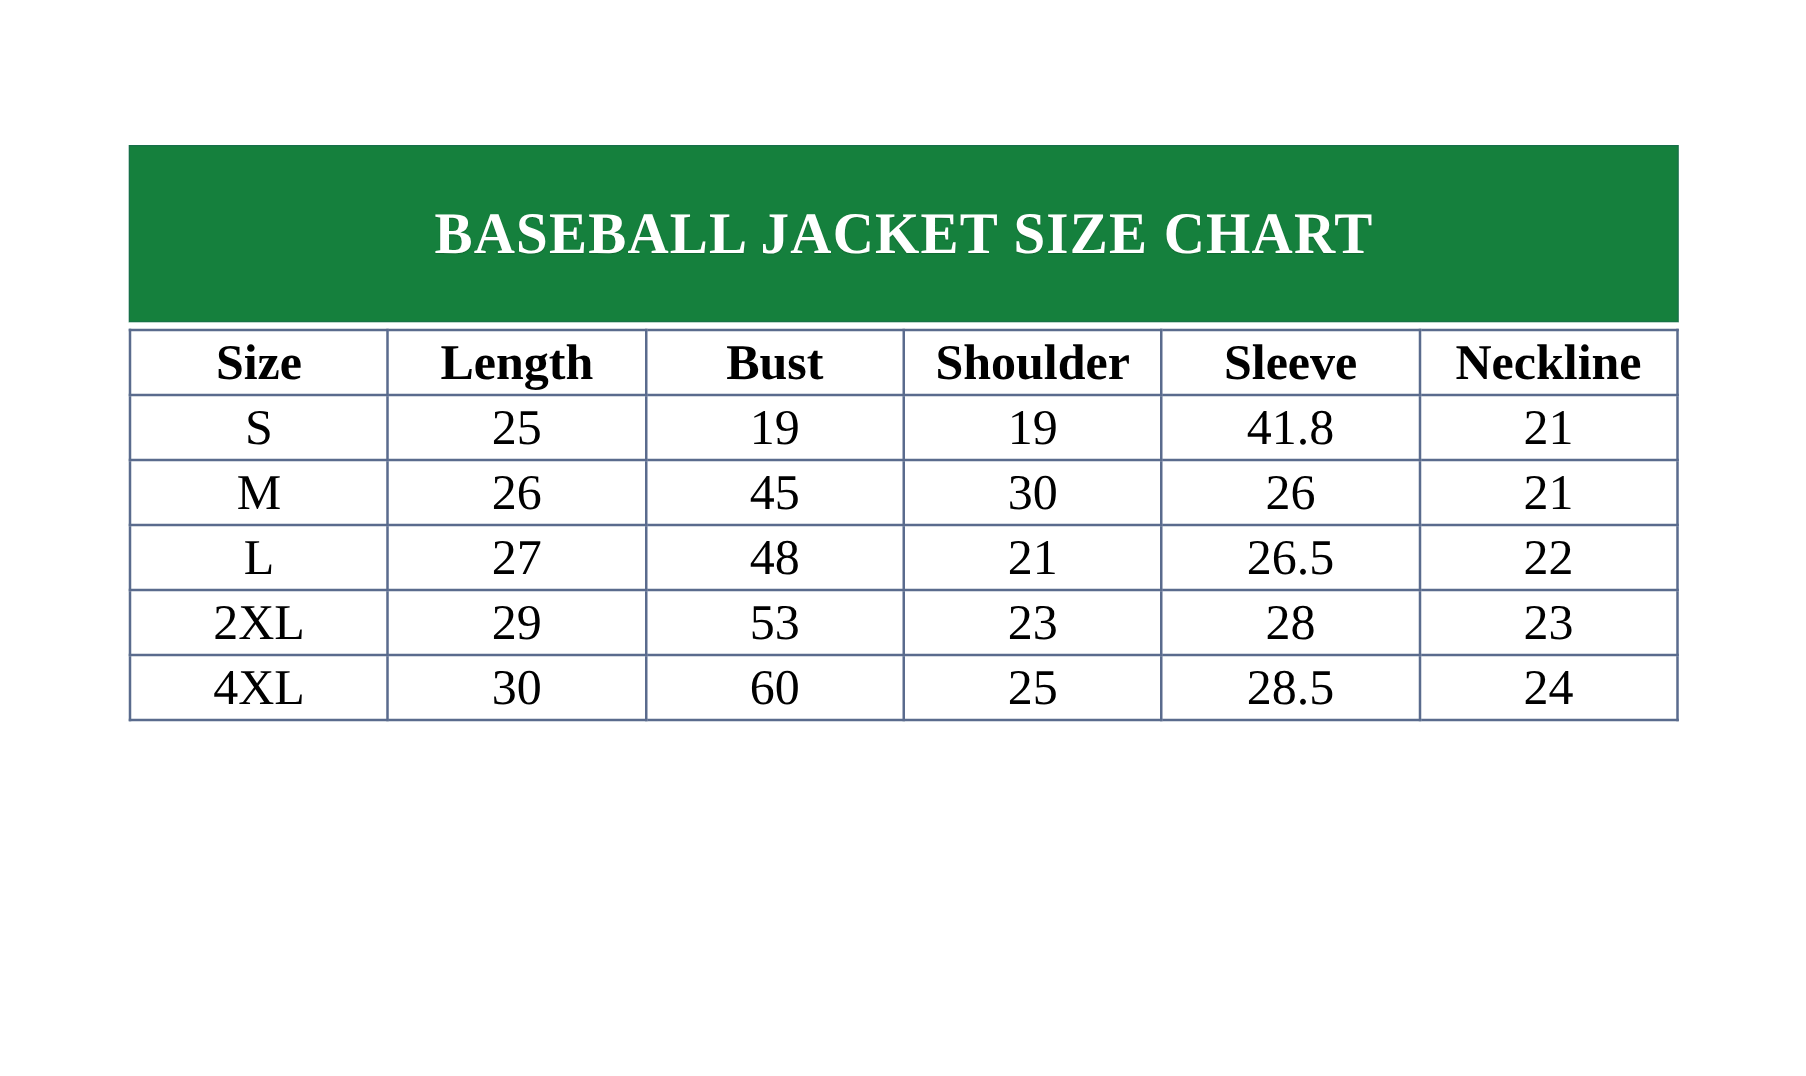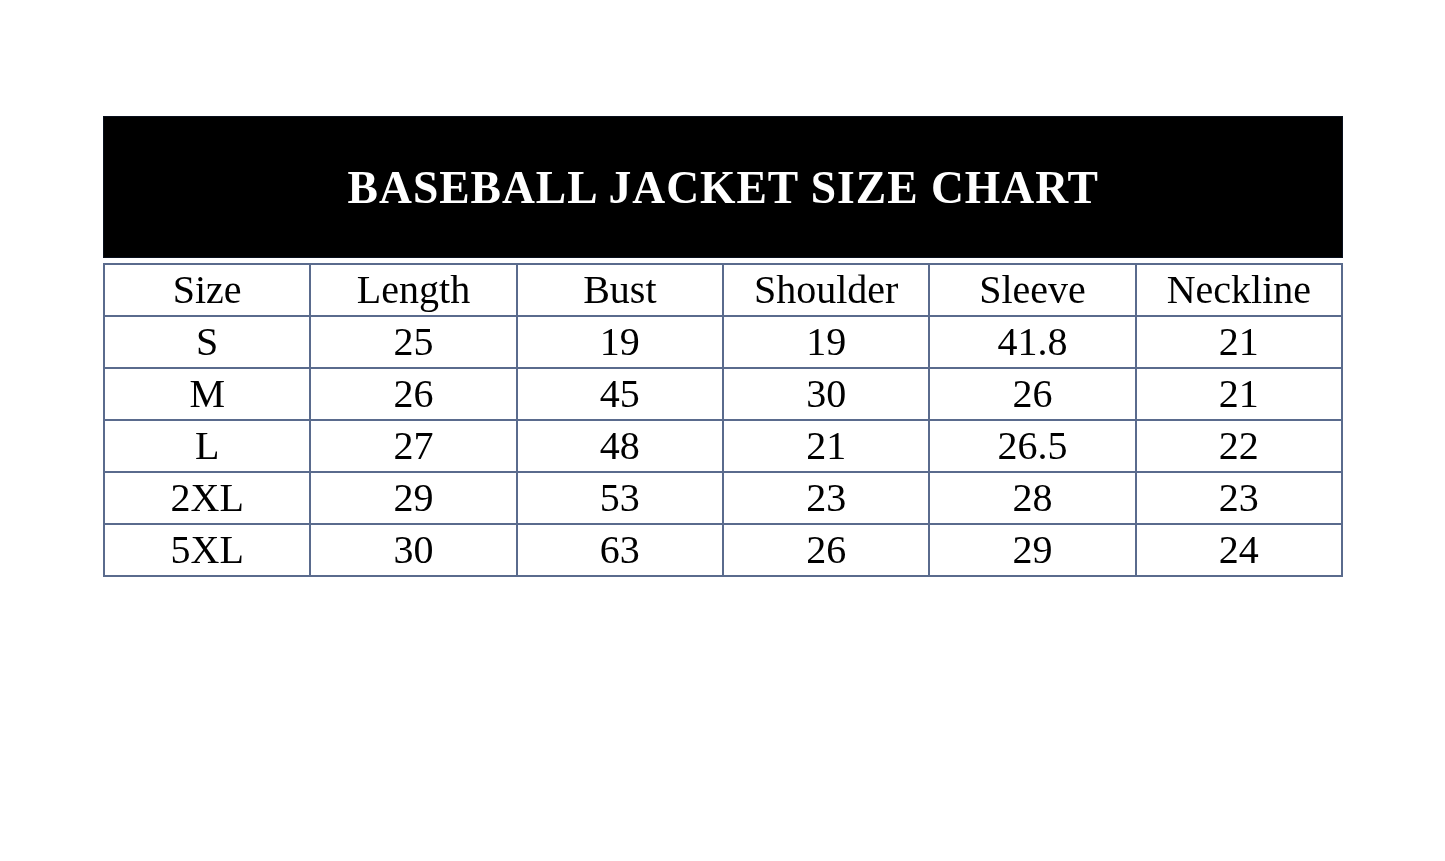--- a/index.html
+++ b/index.html
@@ -12,21 +12,21 @@
     font-family: "Liberation Serif", "DejaVu Serif", serif;
   }
   .chart-wrap {
     position: absolute;
     left: 103px;
     top: 116px;
     width: 1240px;
   }
   .title-band {
     height: 142px;
-    background: #000000;
+    background: #15803d;
     border: 1px solid rgba(30, 60, 110, 0.25);
     box-sizing: border-box;
     display: flex;
     align-items: center;
     justify-content: center;
   }
   .title-band .title {
     color: #ffffff;
     font-weight: bold;
     font-size: 47px;
@@ -51,21 +51,21 @@
     text-align: center;
     vertical-align: middle;
     height: 50px;
     font-size: 40px;
     color: #000000;
     padding: 0;
     line-height: 1;
     overflow: hidden;
   }
   table.size-table th {
-    font-weight: normal;
+    font-weight: bold;
     height: 50px;
     margin-left: 34px;
   }
 </style>
 </head>
 <body>
 
 <div class="chart-wrap">
 
   <div class="title-band">
@@ -112,22 +112,22 @@
       </tr>
       <tr>
         <td>2XL</td>
         <td>29</td>
         <td>53</td>
         <td>23</td>
         <td>28</td>
         <td>23</td>
       </tr>
       <tr>
-        <td>5XL</td>
+        <td>4XL</td>
         <td>30</td>
-        <td>63</td>
-        <td>26</td>
-        <td>29</td>
+        <td>60</td>
+        <td>25</td>
+        <td>28.5</td>
         <td>24</td>
       </tr>
     </tbody>
   </table>
 </div>
 
 </body></html>

